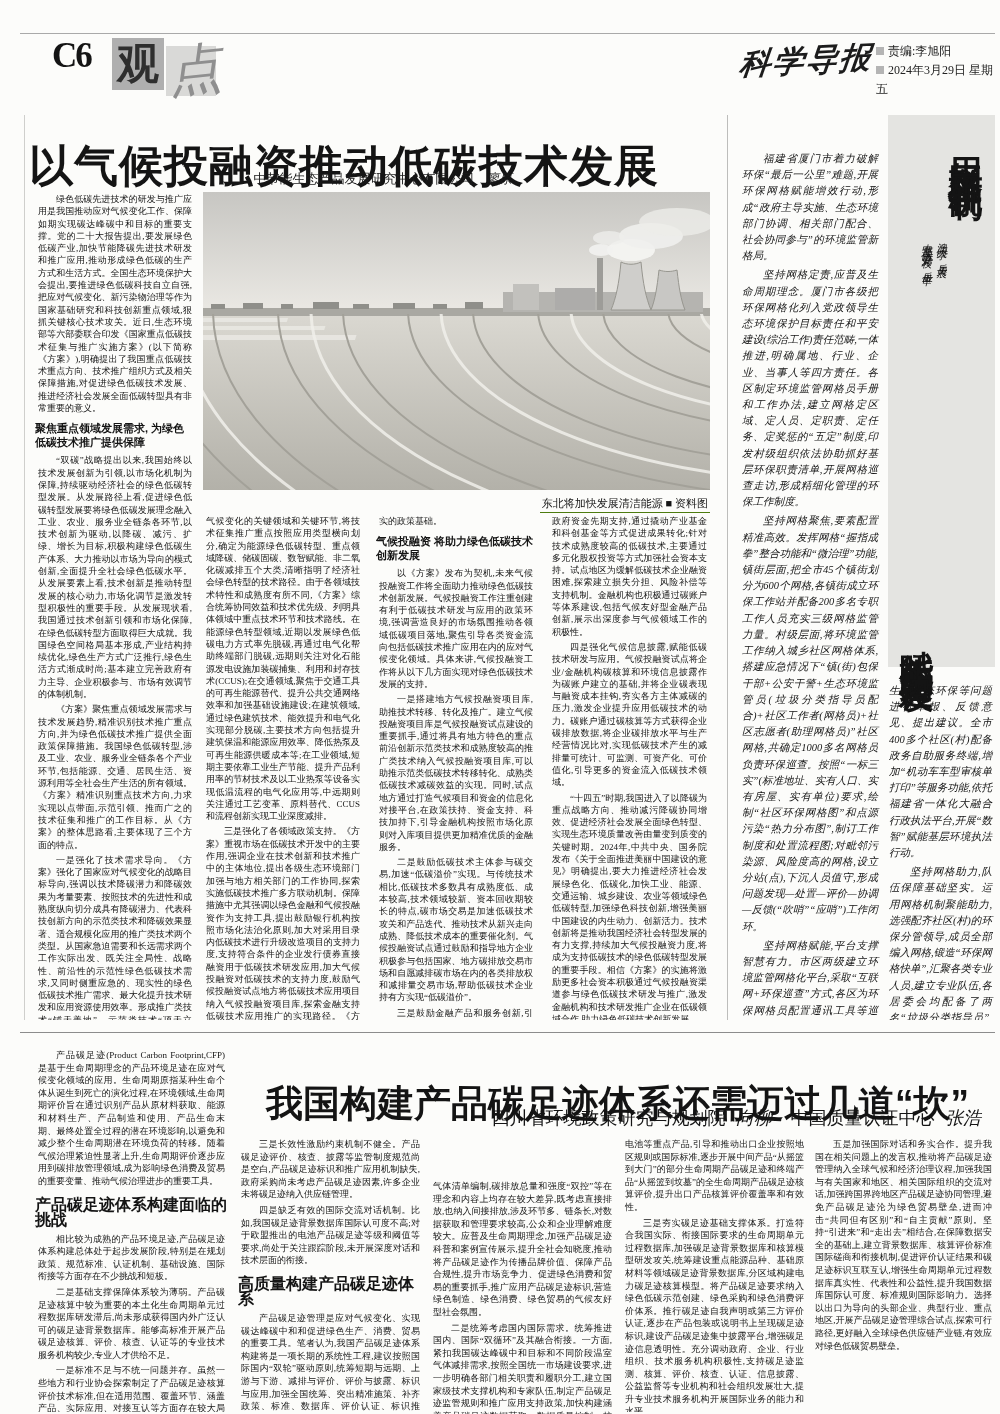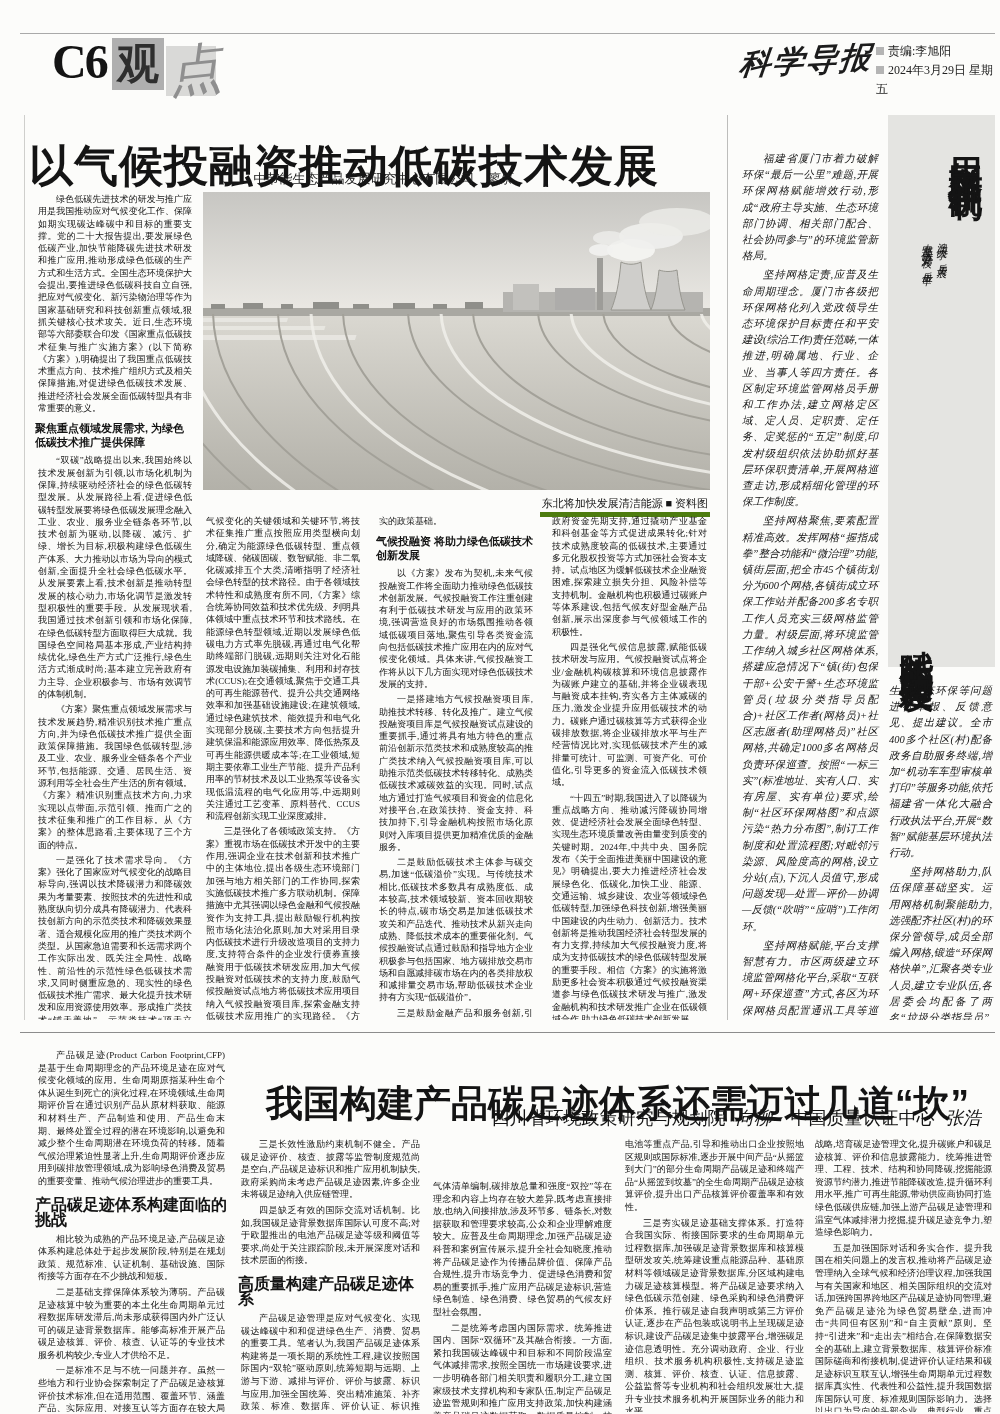--- a/index.html
+++ b/index.html
@@ -1,21 +1,21 @@
 <!DOCTYPE html>
 <html><head>
 <meta charset="utf-8">
 <style>
   html,body{margin:0;padding:0;}
   body{width:1000px;height:1414px;position:relative;background:#fcfcfa;color:#141414;
        font-family:"Liberation Serif","DejaVu Serif",serif;overflow:hidden;}
   .abs{position:absolute;}
   
   .top-rule{left:20px;top:33px;width:975px;height:1px;background:#a9a9a9;}
-  .pageno{left:52px;top:38px;font-size:48px;font-weight:bold;letter-spacing:-2px;line-height:1;}
+  .pageno{left:52px;top:38px;font-size:35px;font-weight:bold;letter-spacing:-2px;line-height:1;}
   .logo-wrap{left:112px;top:36px;width:130px;height:62px;}
   .guan-box{position:absolute;left:0;top:2px;width:52px;height:52px;background:#aFaFaF;
             display:flex;align-items:center;justify-content:center;}
   .guan{font-size:42px;font-weight:bold;color:#2e2e2e;font-family:"Liberation Sans",sans-serif;}
   .dian-box{position:absolute;left:54px;top:10px;width:50px;height:50px;background:#d9d9d7;}
   .dian{position:absolute;left:56px;top:-2px;font-size:54px;font-style:italic;color:#8f8f8f;
         font-family:"Liberation Serif",serif;transform:rotate(-6deg);}
   .masthead{left:740px;top:40px;width:130px;font-size:31px;font-weight:bold;font-style:italic;
             letter-spacing:2px;transform:skewX(-9deg) rotate(-3deg);color:#1c1c1c;white-space:nowrap;}
   .pubinfo{left:876px;top:42px;font-size:12px;line-height:19px;color:#222;}
@@ -24,21 +24,21 @@
   .left-edge{left:24px;top:115px;width:1px;height:905px;background:#cfcfcc;}
   .side-rule{left:727px;top:115px;width:1px;height:905px;background:#bdbdbb;}
   .bottom-rule{left:20px;top:1032px;width:975px;height:1px;background:#8c8c8c;}
   
   .main-title{left:29px;top:112px;width:695px;text-align:left;font-size:44px;line-height:1.15;
               font-weight:bold;font-family:"Liberation Sans","DejaVu Sans",sans-serif;letter-spacing:1px;}
   .main-byline{left:35px;top:170px;width:695px;text-align:center;font-size:13px;color:#1a1a1a;}
   .main-byline .author{font-style:italic;margin-left:8px;}
   .photo-box{left:203px;top:192px;width:507px;height:298px;background:#ddd;}
   .photo-caption{left:203px;top:496px;width:507px;text-align:right;font-size:11px;}
-  .photo-caption span.cap{border-bottom:5px solid #4d7c0f;padding:0 2px 3px 2px;}
+  .photo-caption span.cap{border-bottom:1px solid #4d7c0f;padding:0 2px 3px 2px;}
   .col p{margin:3px;text-indent:2em;text-align:justify;}
   .col p.nt{text-indent:0;}
   .tcol{font-size:9px;line-height:12.3px;overflow:hidden;}
   .tcol h4{font-size:11px;line-height:14px;margin:7px 0 5px 0;text-indent:0;
            font-family:"Liberation Sans",sans-serif;font-weight:bold;}
   .tcol1{left:35px;top:190px;width:160px;height:830px;}
   .tcol2{left:203px;top:512px;width:160px;height:508px;}
   .tcol3{left:376px;top:512px;width:160px;height:508px;}
   .tcol4{left:549px;top:512px;width:161px;height:508px;}
   
@@ -242,15 +242,14 @@
 <div class="abs col bcol bcol3">
     <p class="nt">气体清单编制,碳排放总量和强度“双控”等在理念和内容上均存在较大差异,既考虑直接排放,也纳入间接排放,涉及环节多、链条长,对数据获取和管理要求较高,公众和企业理解难度较大。应普及生命周期理念,加强产品碳足迹科普和案例宣传展示,提升全社会知晓度,推动将产品碳足迹作为传播品牌价值、保障产品合规性,提升市场竞争力、促进绿色消费和贸易的重要抓手,推广应用产品碳足迹标识,营造绿色制造、绿色消费、绿色贸易的气候友好型社会氛围。</p>
     <p>二是统筹考虑国内国际需求。统筹推进国内、国际“双循环”及其融合衔接。一方面,紧扣我国碳达峰碳中和目标和不同阶段温室气体减排需求,按照全国统一市场建设要求,进一步明确各部门相关职责和履职分工,建立国家级技术支撑机构和专家队伍,制定产品碳足迹监管规则和推广应用支持政策,加快构建涵盖产品碳足迹数据获取、数据质量控制、核算、评价、核查、认证、标识、信息披露等环节的规范标准体系,避免地方、行业“围城内”低水平重复建设。另一方面,积极衔接欧盟等地区、国际采购商和境外消费者对产品碳足迹管理的要求和倾向,重点面向动力</p>
   </div>
 <div class="abs col bcol bcol4">
     <p class="nt">电池等重点产品,引导和推动出口企业按照地区规则或国际标准,逐步开展中间产品“从摇篮到大门”的部分生命周期产品碳足迹和终端产品“从摇篮到坟墓”的全生命周期产品碳足迹核算评价,提升出口产品核算评价覆盖率和有效性。</p>
     <p>三是夯实碳足迹基础支撑体系。打造符合我国实际、衔接国际要求的生命周期单元过程数据库,加强碳足迹背景数据库和核算模型研发攻关,统筹建设重点能源品种、基础原材料等领域碳足迹背景数据库,分区域构建电力碳足迹核算模型。将产品碳足迹要求纳入绿色低碳示范创建、绿色采购和绿色消费评价体系。推行碳足迹自我声明或第三方评价认证,逐步在产品包装或说明书上呈现碳足迹标识,建设产品碳足迹集中披露平台,增强碳足迹信息透明性。充分调动政府、企业、行业组织、技术服务机构积极性,支持碳足迹监测、核算、评价、核查、认证、信息披露、公益监督等专业机构和社会组织发展壮大,提升专业技术服务机构开展国际业务的能力和水平。</p>
     <p>四是提升企业碳足迹管理能力。引导和推动企业按照生命周期理念,制定应对气候变化</p>
   </div>
 <div class="abs col bcol bcol5">
-    <p class="nt">战略,培育碳足迹管理文化,提升碳账户和碳足迹核算、评价和信息披露能力。统筹推进管理、工程、技术、结构和协同降碳,挖掘能源资源节约潜力,推进节能降碳改造,提升循环利用水平,推广可再生能源,带动供应商协同打造绿色低碳供应链,加强上游产品碳足迹管理和温室气体减排潜力挖掘,提升碳足迹竞争力,塑造绿色影响力。</p>
     <p>五是加强国际对话和务实合作。提升我国在相关问题上的发言权,推动将产品碳足迹管理纳入全球气候和经济治理议程,加强我国与有关国家和地区、相关国际组织的交流对话,加强跨国界跨地区产品碳足迹协同管理,避免产品碳足迹沦为绿色贸易壁垒,进而冲击“共同但有区别”和“自主贡献”原则。坚持“引进来”和“走出去”相结合,在保障数据安全的基础上,建立背景数据库、核算评价标准国际磋商和衔接机制,促进评价认证结果和碳足迹标识互联互认,增强生命周期单元过程数据库真实性、代表性和公益性,提升我国数据库国际认可度、标准规则国际影响力。选择以出口为导向的头部企业、典型行业、重点地区,开展产品碳足迹管理综合试点,探索可行路径,更好融入全球绿色供应链产业链,有效应对绿色低碳贸易壁垒。</p>
   </div>
 
 </body></html>

